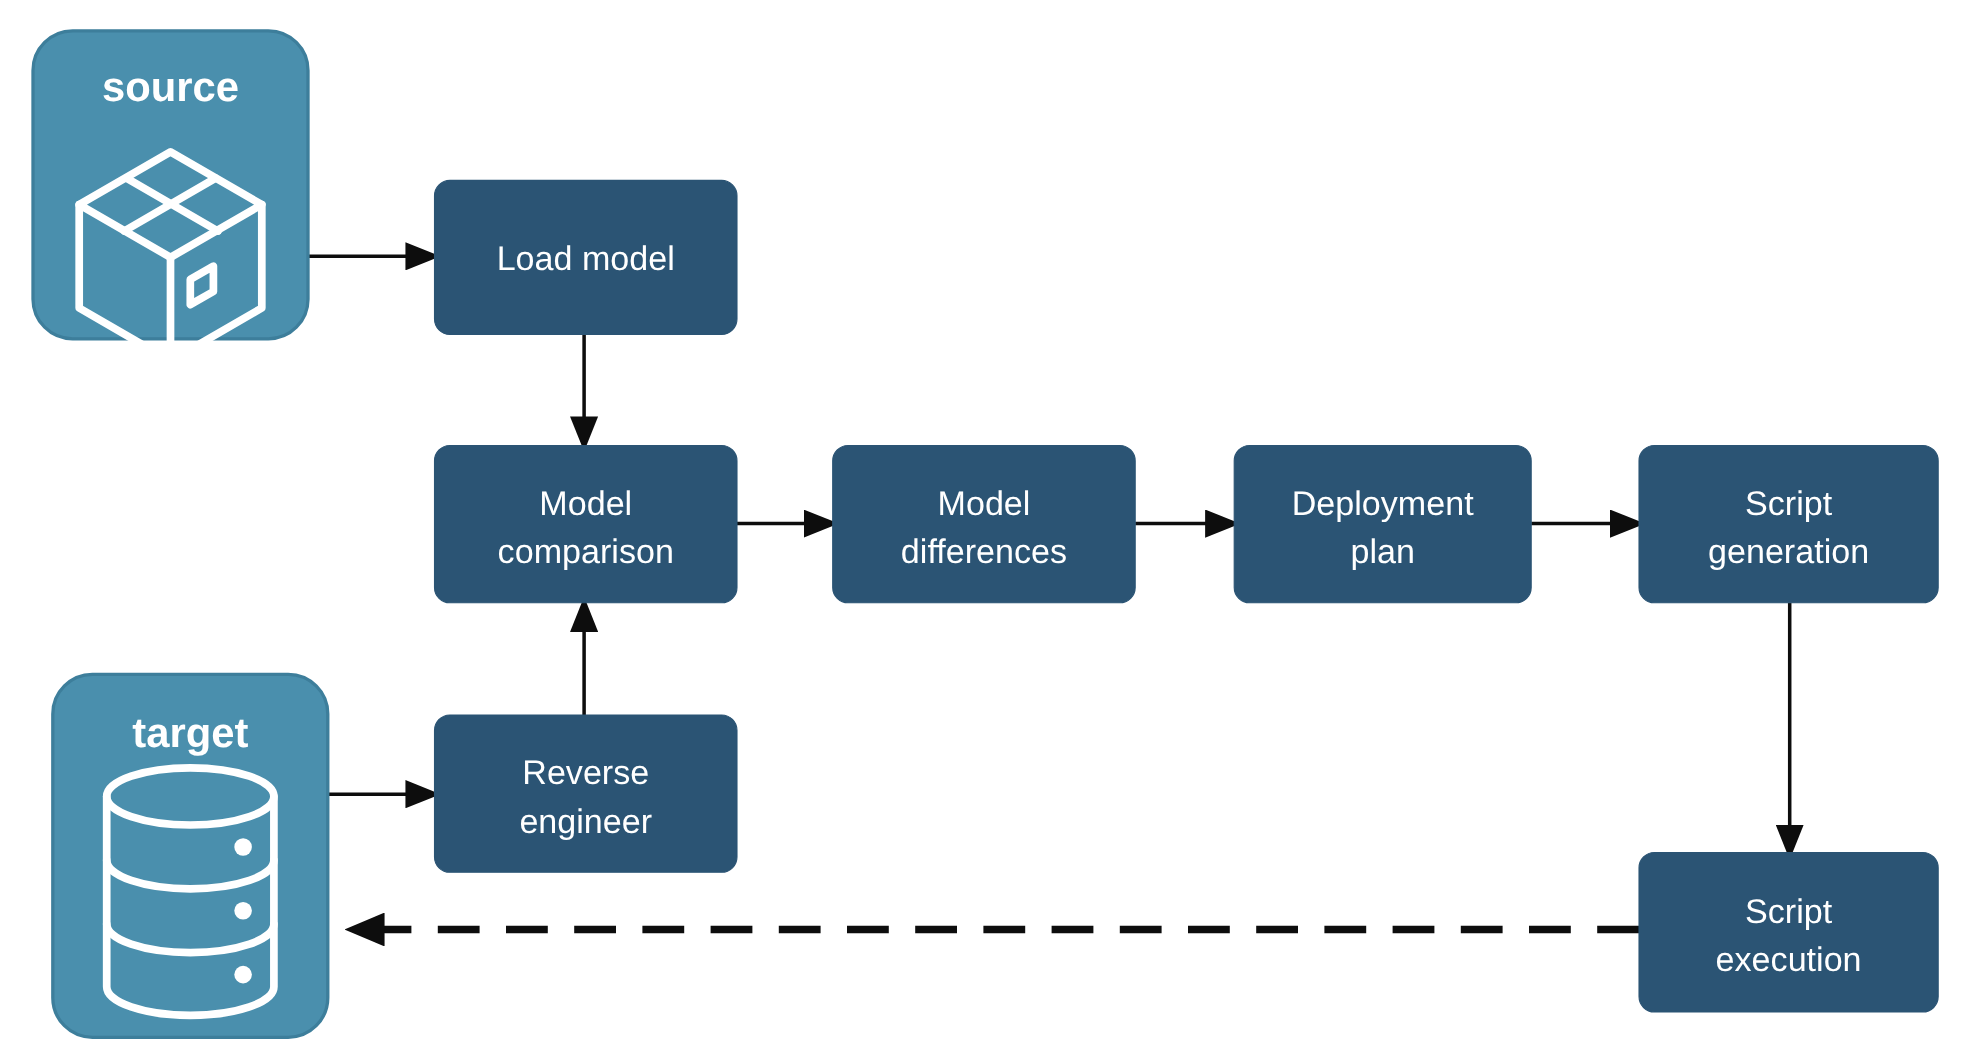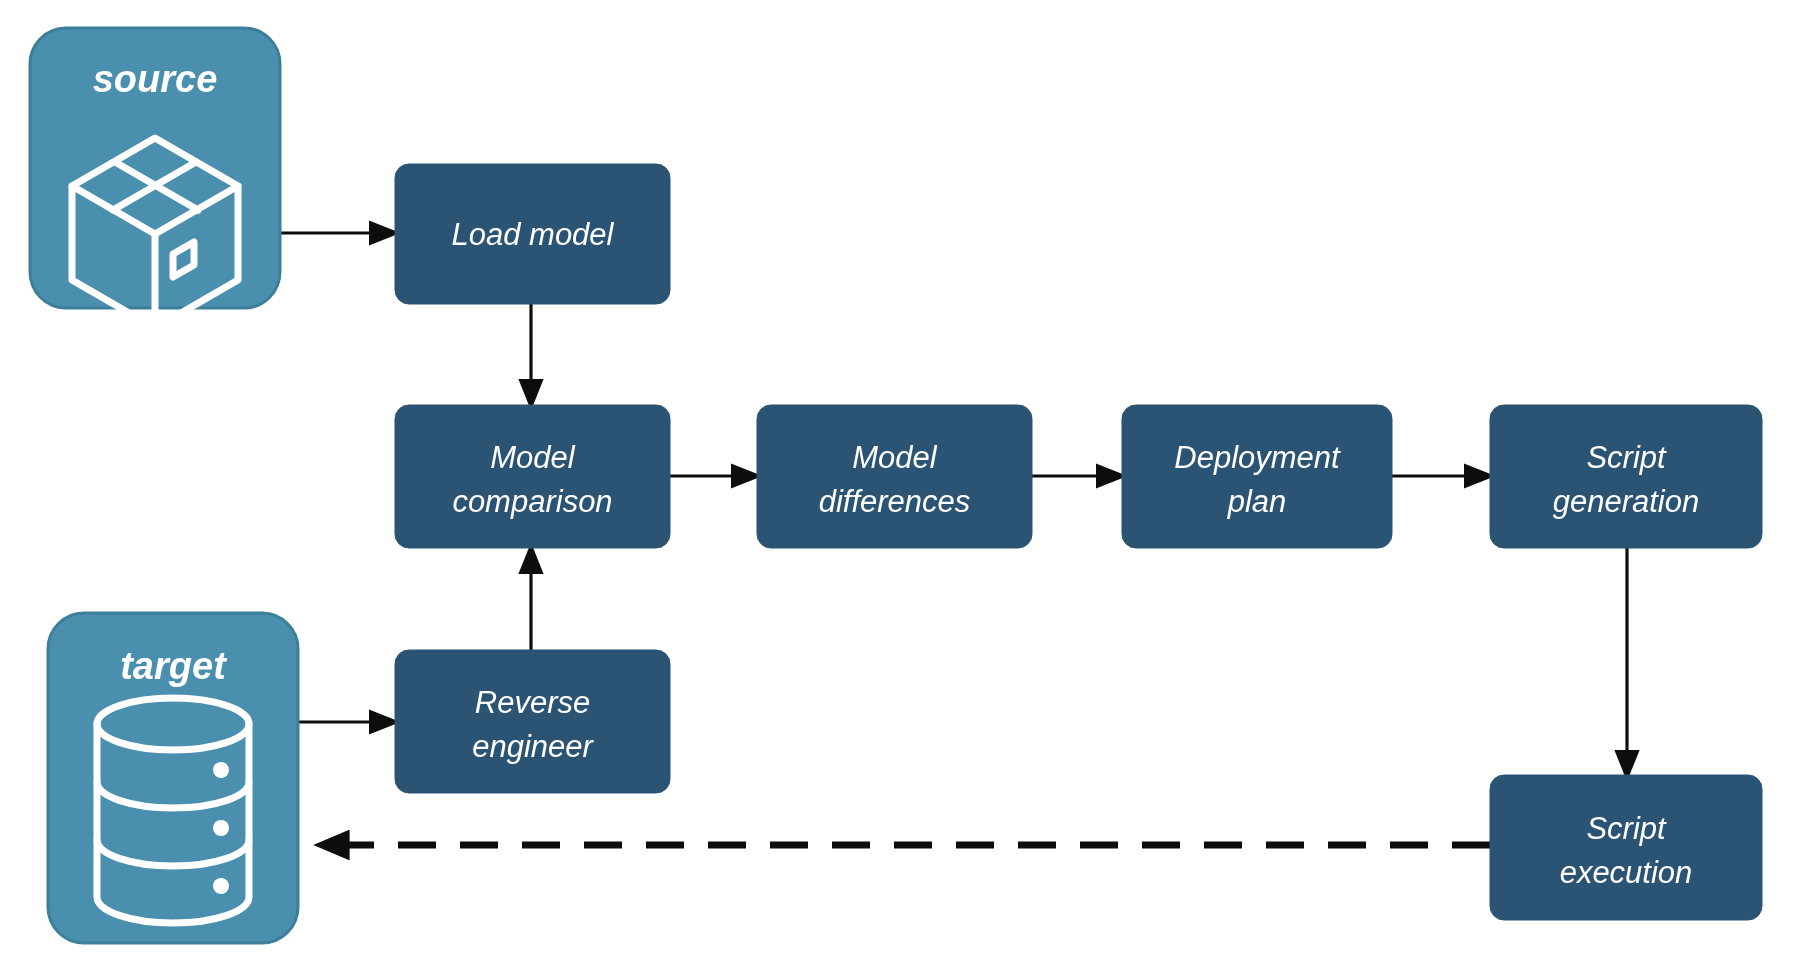--- a/index.html
+++ b/index.html
@@ -11,21 +11,20 @@
     width: 1800px;
     height: 959px;
     font-family: "Liberation Sans", sans-serif;
     overflow: hidden;
   }
   #diagram-root {
     position: relative;
     width: 1800px;
     height: 959px;
     background: #ffffff;
-    font-style: italic;
   }
   svg.diagram-canvas {
     position: absolute;
     top: 0;
     left: 0;
     width: 1800px;
     height: 959px;
     display: block;
   }
   .endpoint-card-rect {

